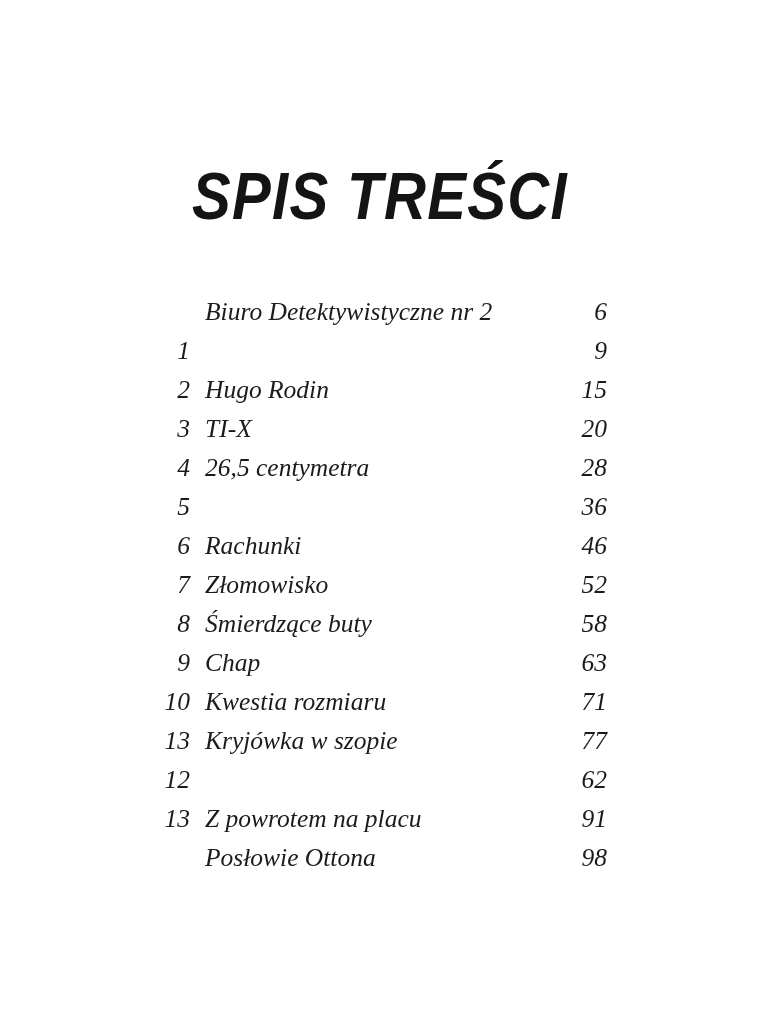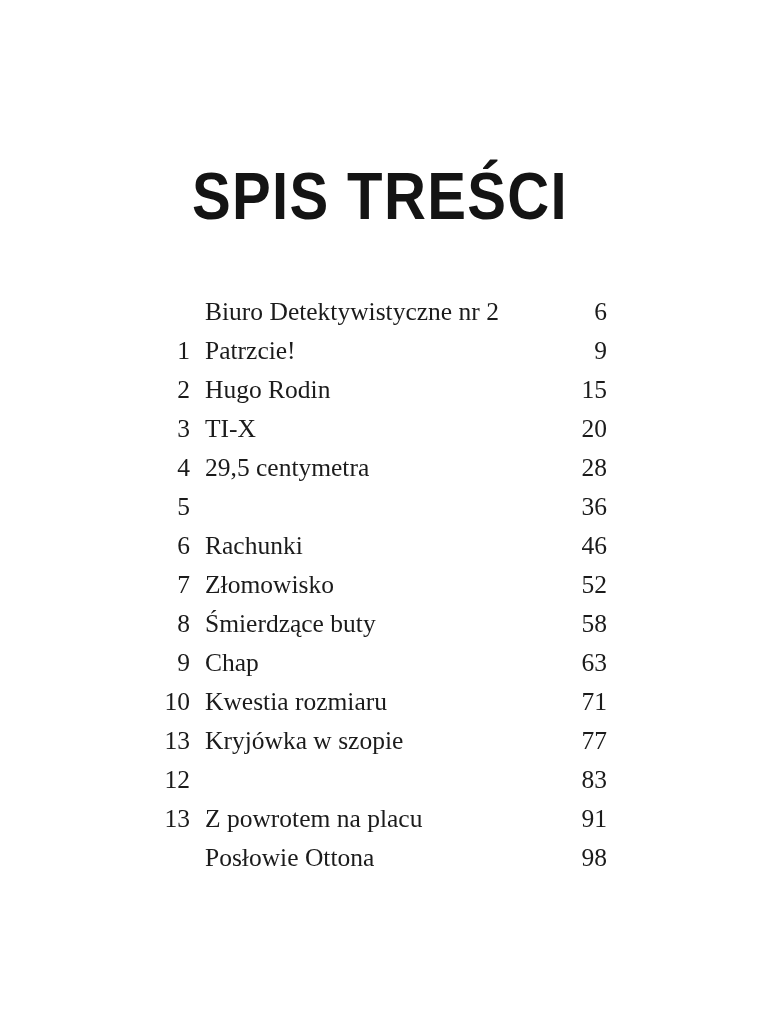--- a/index.html
+++ b/index.html
@@ -16,20 +16,21 @@
     color: #1a1a1a;
     overflow: hidden;
     position: relative;
   }
 
   .page {
     position: relative;
     width: 760px;
     height: 1032px;
     box-sizing: border-box;
+    font-style: italic;
   }
 
   
   .toc-title {
     position: absolute;
     top: 116px;
     left: 0;
     width: 760px;
     text-align: center;
     font-family: "Liberation Sans", "DejaVu Sans", sans-serif;
@@ -102,36 +103,35 @@
 
   <ul class="toc-list">
 
   <li class="toc-row">
         <span class="toc-num"></span>
         <span class="toc-label">Biuro Detektywistyczne nr 2</span>
         <span class="toc-page">6</span>
       </li>
       <li class="toc-row">
         <span class="toc-num">1</span>
-        <span class="toc-label">Patrzcie!</span>
         <span class="toc-page">9</span>
       </li>
       <li class="toc-row">
         <span class="toc-num">2</span>
         <span class="toc-label">Hugo Rodin</span>
         <span class="toc-page">15</span>
       </li>
       <li class="toc-row">
         <span class="toc-num">3</span>
         <span class="toc-label">TI-X</span>
         <span class="toc-page">20</span>
       </li>
       <li class="toc-row">
         <span class="toc-num">4</span>
-        <span class="toc-label">29,5 centymetra</span>
+        <span class="toc-label">26,5 centymetra</span>
         <span class="toc-page">28</span>
       </li>
       <li class="toc-row">
         <span class="toc-num">5</span>
         <span class="toc-page">36</span>
       </li>
       <li class="toc-row">
         <span class="toc-num">6</span>
         <span class="toc-label">Rachunki</span>
         <span class="toc-page">46</span>
@@ -156,21 +156,21 @@
         <span class="toc-label">Kwestia rozmiaru</span>
         <span class="toc-page">71</span>
       </li>
       <li class="toc-row">
         <span class="toc-num">13</span>
         <span class="toc-label">Kryjówka w szopie</span>
         <span class="toc-page">77</span>
       </li>
       <li class="toc-row">
         <span class="toc-num">12</span>
-        <span class="toc-page">83</span>
+        <span class="toc-page">62</span>
       </li>
       <li class="toc-row">
         <span class="toc-num">13</span>
         <span class="toc-label">Z powrotem na placu</span>
         <span class="toc-page">91</span>
       </li>
       <li class="toc-row">
         <span class="toc-num"></span>
         <span class="toc-label">Posłowie Ottona</span>
         <span class="toc-page">98</span>

